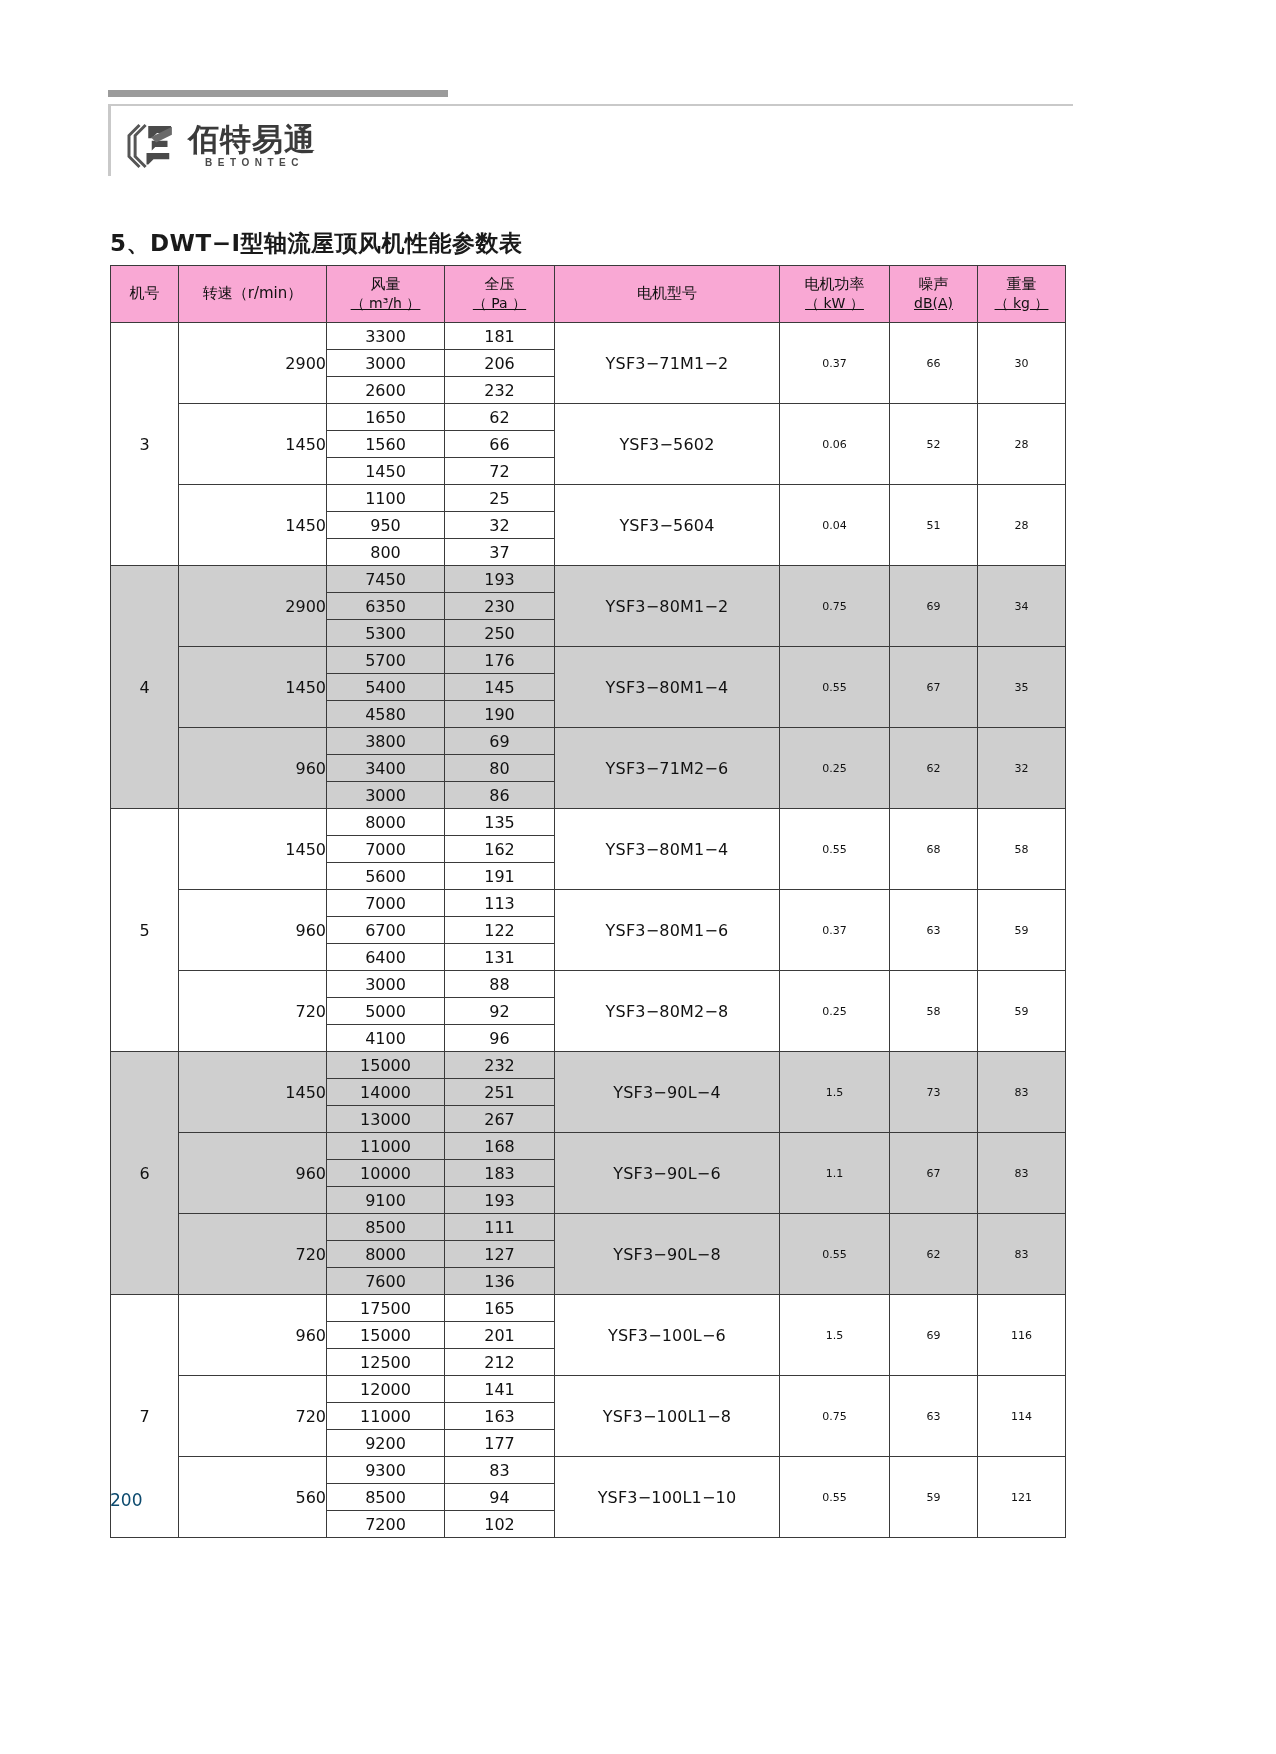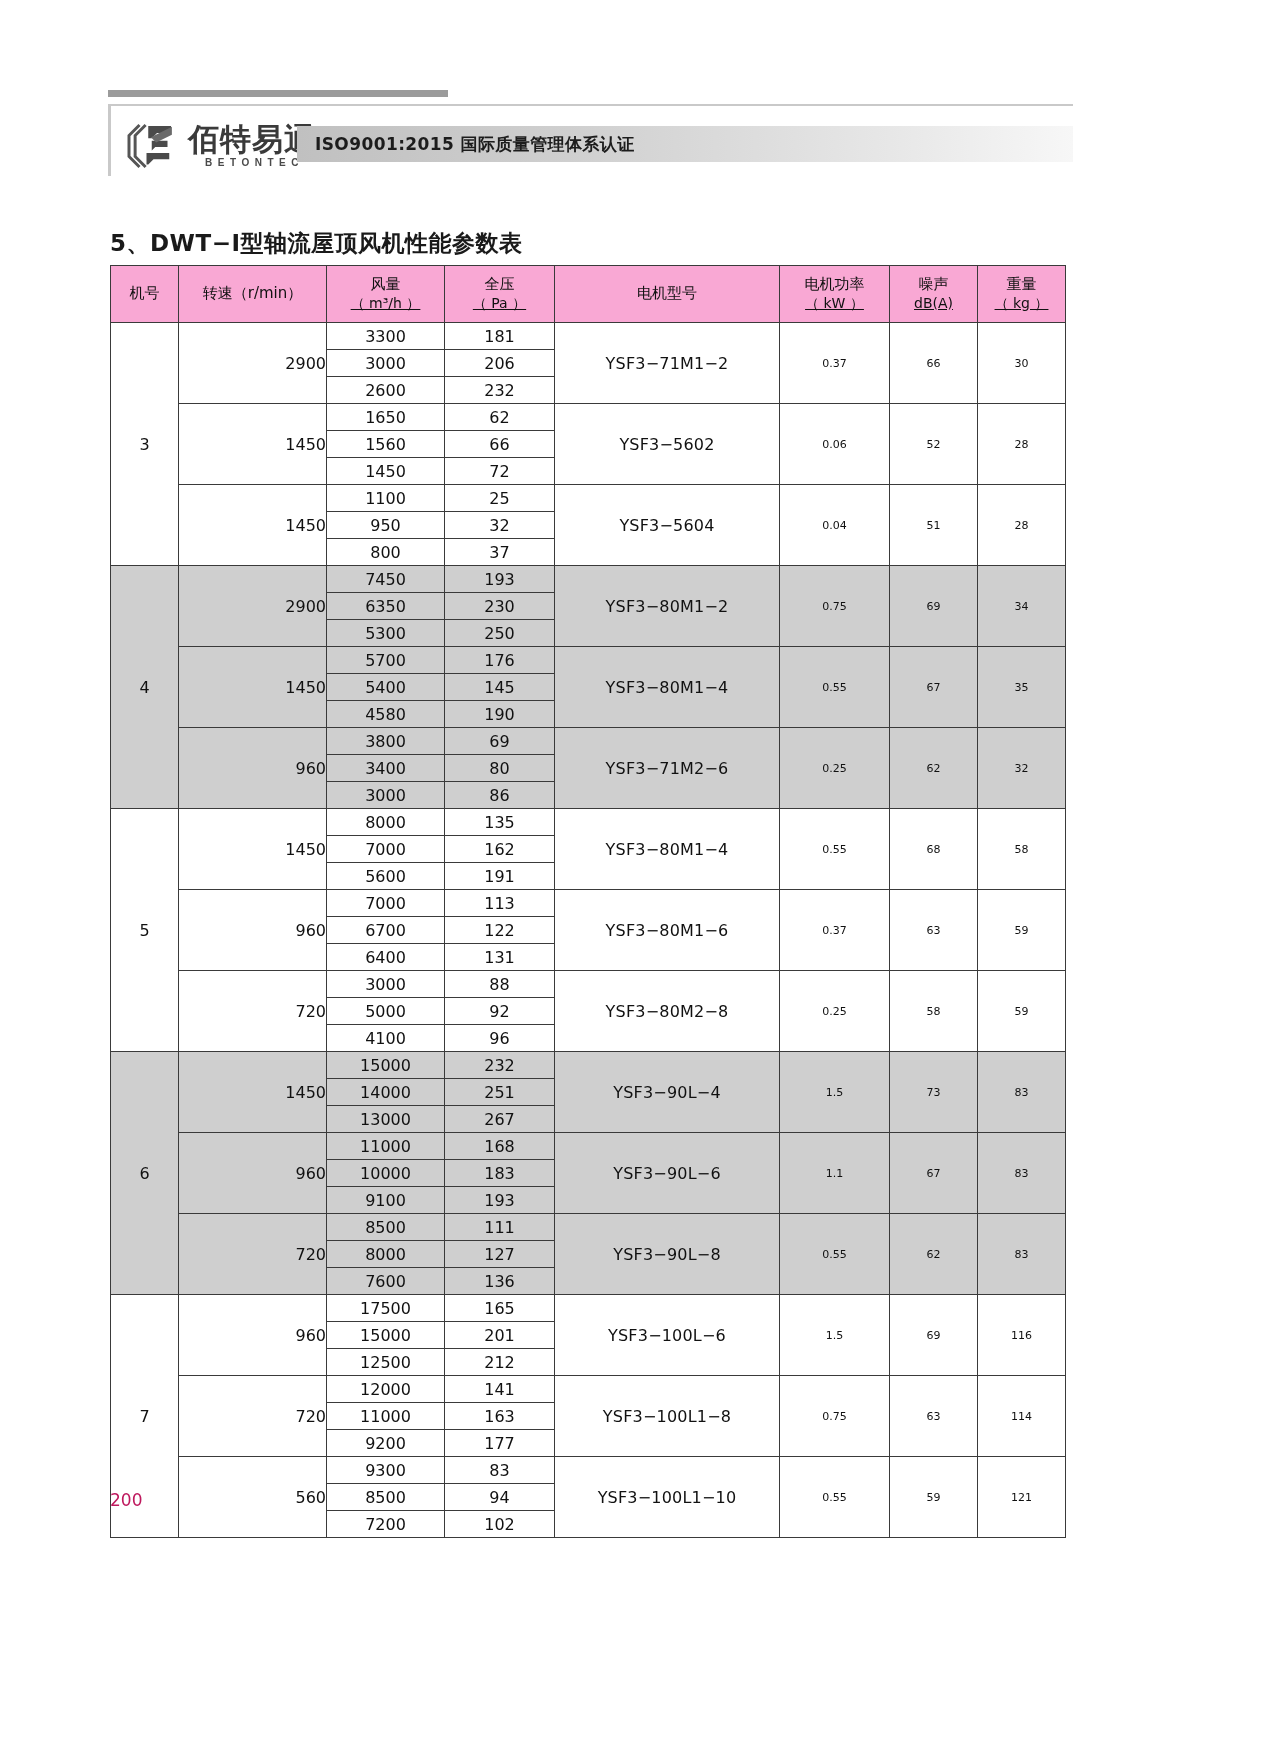--- a/index.html
+++ b/index.html
@@ -170,21 +170,21 @@
   tr.plain td {
     background: #ffffff;
   }
 
   
   .page-number {
     position: absolute;
     left: 110px;
     top: 1490px;
     font-size: 17px;
-    color: #be185d;
+    color: #0c4a6e;
     font-family: "DejaVu Sans", sans-serif;
   }
 </style>
 </head>
 <body>
 
 <div class="page-header">
   <div class="hdr-top-bar"></div>
   <div class="hdr-rule"></div>
   <div class="hdr-vrule"></div>
@@ -203,23 +203,20 @@
         </g>
         <path d="M33 22 L57 10 L57 19 L39 28 Z" fill="#6a6a6a"></path>
       </svg>
     </span>
     <span class="logo-text-wrap">
       <span class="logo-cn">佰特易通</span>
       <span class="logo-en">BETONTEC</span>
     </span>
   </div>
 
-  <div class="iso-banner">
-    <span class="iso-text">ISO9001:2015 国际质量管理体系认证</span>
-  </div>
 </div>
 
 <div class="section-title">5、DWT−I型轴流屋顶风机性能参数表</div>
 
 <table class="spec-table">
   <colgroup>
     <col style="width:68px">
     <col style="width:148px">
     <col style="width:118px">
     <col style="width:110px">

